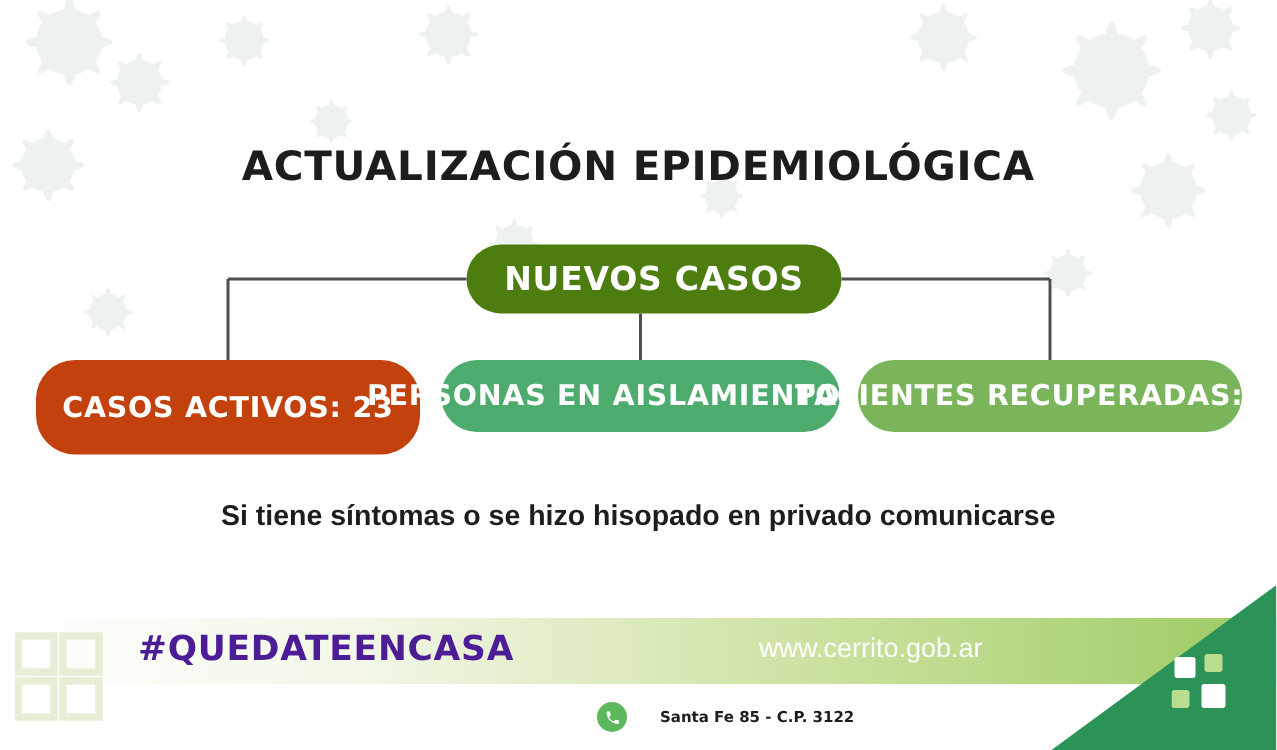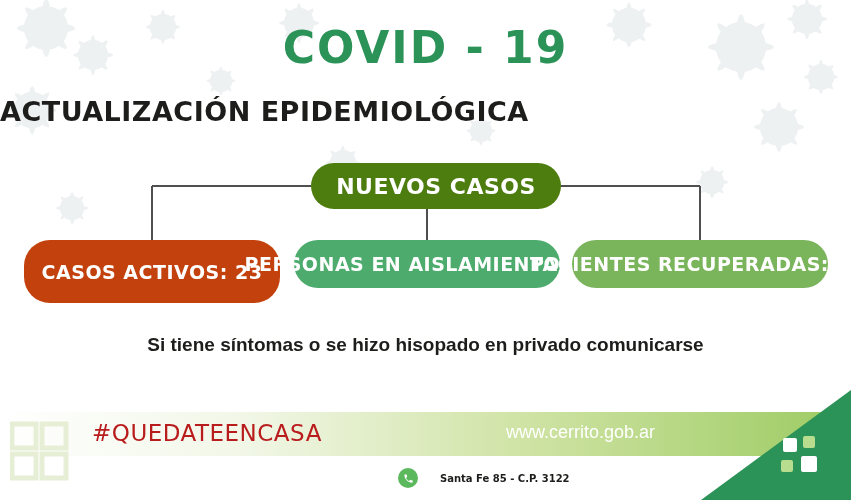--- a/index.html
+++ b/index.html
@@ -79,21 +79,21 @@
     font-size: 44px;
     letter-spacing: 2px;
     color: #2c9358;
     z-index: 5;
   }
   .subtitle {
     position: absolute;
     top: 96px;
     left: 0;
     width: 851px;
-    text-align: left;
+    text-align: center;
     font-family: "DejaVu Sans", sans-serif;
     font-weight: bold;
     font-size: 27px;
     letter-spacing: 0.5px;
     color: #1d1d1b;
     z-index: 5;
   }
 
   
   .connectors {
@@ -173,24 +173,24 @@
     width: 851px;
     height: 44px;
     background: linear-gradient(to right, #ffffff 0%, #f2f7e8 28%, #cfe3a4 62%, #9ccb62 100%);
     z-index: 2;
   }
   .hashtag {
     position: absolute;
     left: 92px;
     top: 420px;
     font-family: "DejaVu Sans", sans-serif;
-    font-weight: normal;
+    font-weight: bold;
     font-size: 23px;
     letter-spacing: 0.5px;
-    color: #b91c1c;
+    color: #4c1d95;
     z-index: 6;
   }
   .website {
     position: absolute;
     left: 506px;
     top: 422px;
     font-family: "Liberation Sans", sans-serif;
     font-size: 18px;
     color: #ffffff;
     z-index: 6;
@@ -332,21 +332,20 @@
       <span class="diag1"></span>
       <span class="diag2"></span>
       <span class="core"></span>
     </div>
   <div class="virus" style="left:60px; top:196px; width:24px; height:24px;">
       <span class="diag1"></span>
       <span class="diag2"></span>
       <span class="core"></span>
     </div>
 
-  <div class="title">COVID - 19</div>
   <div class="subtitle">ACTUALIZACIÓN EPIDEMIOLÓGICA</div>
 
   <svg class="connectors" width="851" height="300">
     <path d="M152,186 L152,240" stroke="#4f4f4f" stroke-width="2" fill="none"></path>
     <path d="M152,186 L311,186" stroke="#4f4f4f" stroke-width="2" fill="none"></path>
     <path d="M700,186 L700,240" stroke="#4f4f4f" stroke-width="2" fill="none"></path>
     <path d="M561,186 L700,186" stroke="#4f4f4f" stroke-width="2" fill="none"></path>
     <path d="M427,209 L427,240" stroke="#4f4f4f" stroke-width="2" fill="none"></path>
   </svg>
 

